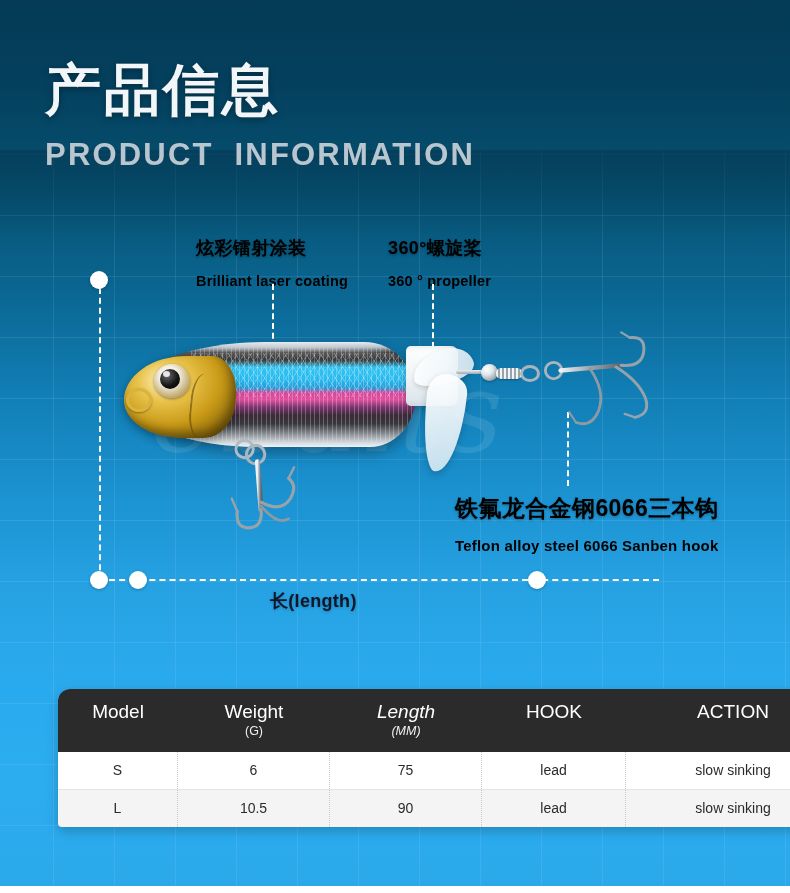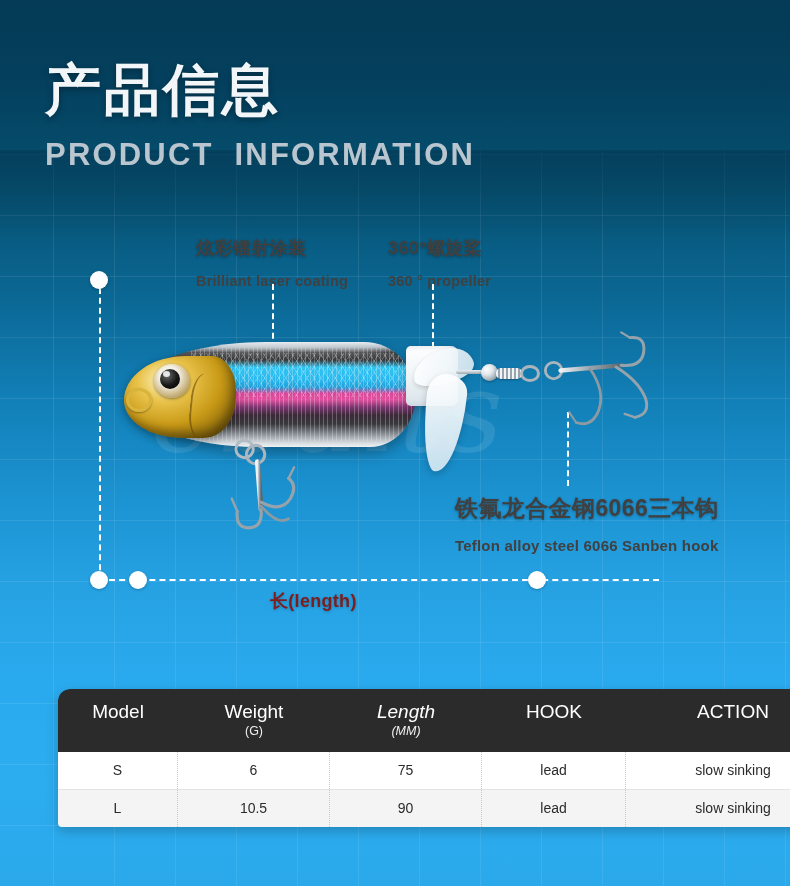--- a/index.html
+++ b/index.html
@@ -76,21 +76,21 @@
   .header .en{
     margin-top:16px;
     font-size:31px;
     font-weight:700;
     color:#b9c6cf;
     letter-spacing:2.2px;
     word-spacing:10px;
   }
 
   
-  .callout{ position:absolute; color:#404040; }
+  .callout{ position:absolute; color:#000000; }
   .callout .cn{
     font-size:18px; font-weight:700; letter-spacing:0.4px;
     text-shadow:0 1px 3px rgba(0,0,0,0.3);
     white-space:nowrap;
   }
   .callout .en{
     margin-top:13px; font-size:14.5px; font-weight:700; letter-spacing:0.2px;
     white-space:nowrap;
   }
   #callout-coating{ left:196px; top:236px; }
@@ -120,21 +120,21 @@
   .mdot{
     position:absolute; width:18px; height:18px; border-radius:50%;
     background:#ffffff; box-shadow:0 1px 3px rgba(0,0,0,0.25);
   }
   #mdot-top{ left:90px; top:271px; }
   #mdot-left{ left:90px; top:571px; }
   #mdot-second{ left:129px; top:571px; }
   #mdot-right{ left:528px; top:571px; }
   .measure-label{
     position:absolute; left:270px; top:589px;
-    font-size:18px; font-weight:700; color:#7f1d1d;
+    font-size:18px; font-weight:700; color:#0f172a;
     letter-spacing:0.3px;
     text-shadow:0 1px 3px rgba(0,0,0,0.25);
   }
 
   
   .lure{ position:absolute; left:128px; top:330px; width:560px; height:230px; }
 
   .body-wrap{ position:absolute; left:0; top:12px; width:288px; height:105px; }
   .fish-body{
     position:absolute; inset:0;

